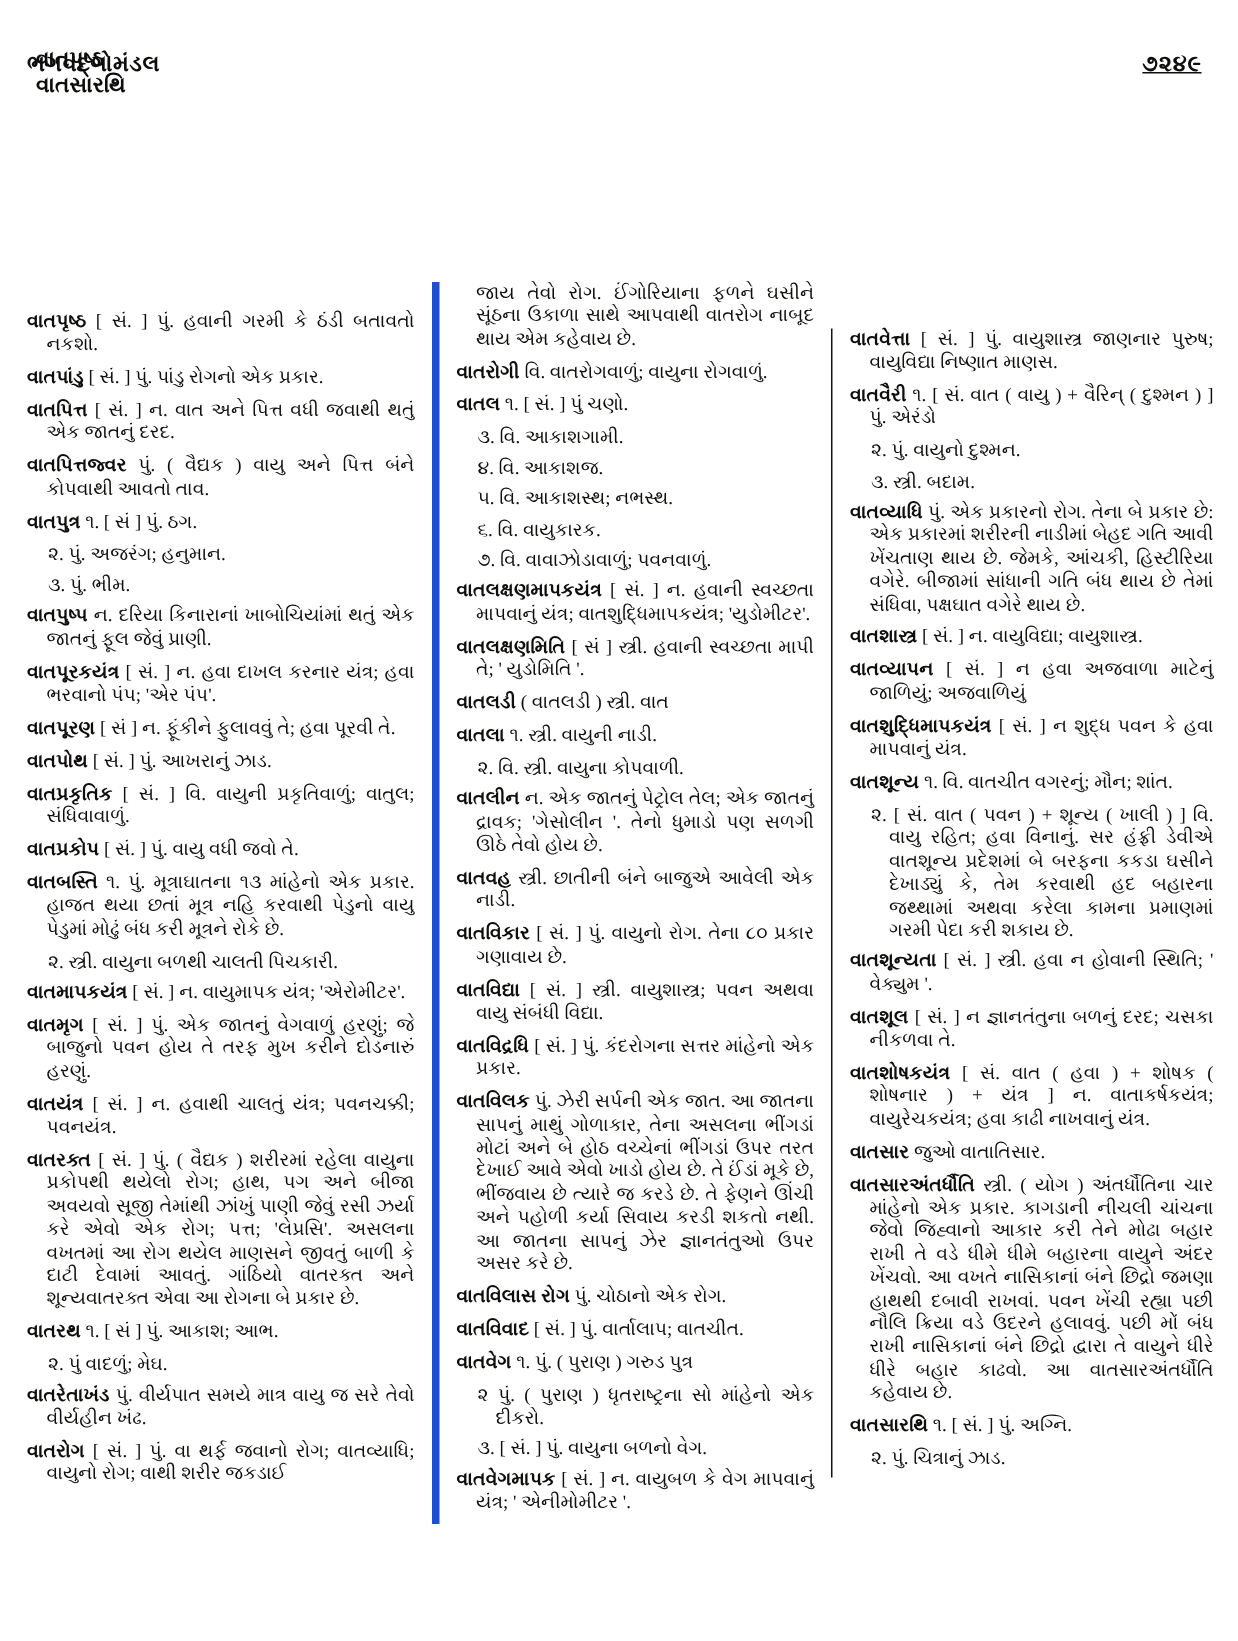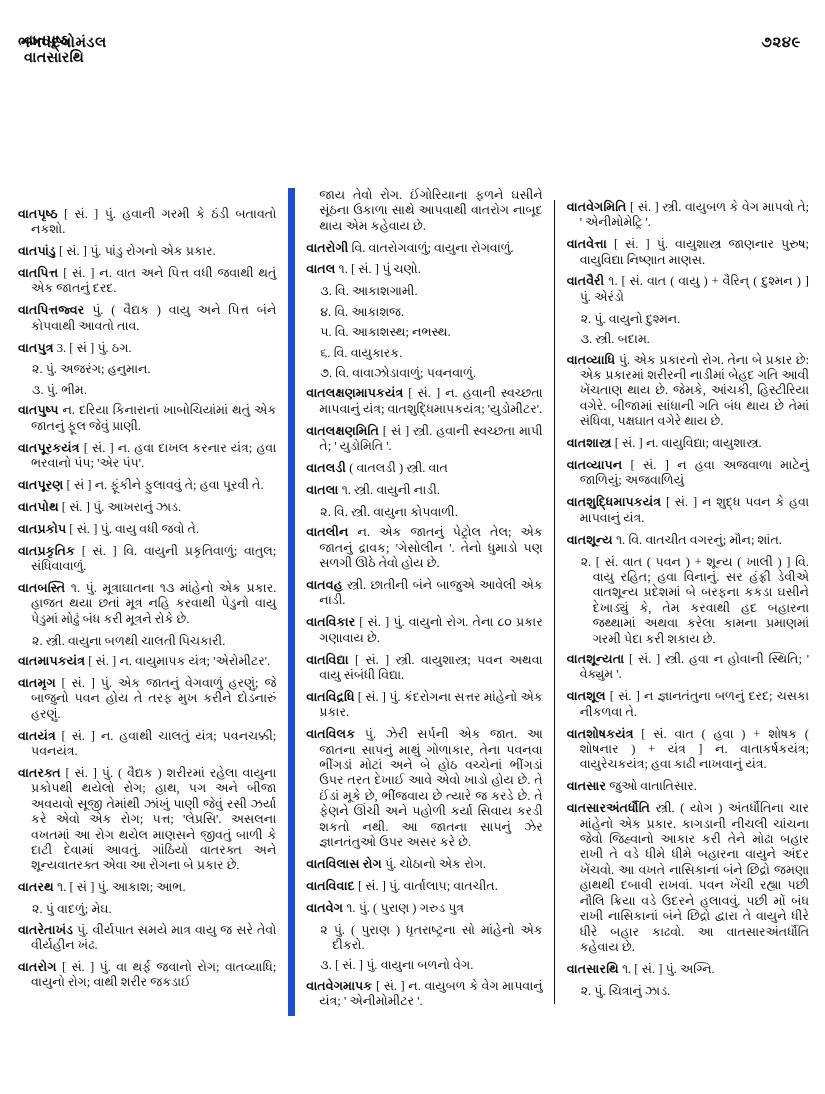--- a/index.html
+++ b/index.html
@@ -47,36 +47,37 @@
     font-size: 15px;
     letter-spacing: 0.4px;
   }
   .rh-right {
     position: absolute;
     right: 8px;
     top: 2px;
     font-weight: bold;
     font-size: 15px;
     letter-spacing: 0.5px;
+    text-decoration: underline;
   }
 
   
   .columns {
     display: flex;
     align-items: center;
     height: 1030px;
     margin-top: 11px;
   }
   .col {
     position: relative;
     box-sizing: border-box;
   }
   .col-1 { width: 271px; padding-right: 12px; }
   .col-2 { width: 266px; padding-left: 11px; padding-right: 11px;
-           border-left: 7px solid #1d4ed8; }
+           border-left: 5px solid #1d4ed8; }
   .col-3 { width: 256px; padding-left: 12px;
            border-left: 1px solid #111; }
 
   .entry {
     margin: 0 0 6.5px 0;
     font-size: 12.6px;
     line-height: 15.4px;
     text-align: justify;
     text-indent: 0;
     padding-left: 13px;
@@ -114,29 +115,29 @@
     <div class="rh-center">ભગવદ્ગોમંડલ</div>
     <div class="rh-right">૭૨૪૯</div>
   </div>
 
   <div class="columns">
     <div class="col col-1">
         <p class="entry"><span class="hw">વાતપૃષ્ઠ</span><span> [ સં. ]  પું.  હવાની  ગરમી  કે  ઠંડી બતાવતો નકશો.</span></p>
         <p class="entry"><span class="hw">વાતપાંડુ</span><span> [ સં. ]  પું. પાંડુ રોગનો એક પ્રકાર.</span></p>
         <p class="entry"><span class="hw">વાતપિત્ત</span><span> [ સં. ]  ન. વાત  અને  પિત્ત  વધી જવાથી થતું એક જાતનું દરદ.</span></p>
         <p class="entry"><span class="hw">વાતપિત્તજ્વર</span><span> પું.  ( વૈદ્યક )  વાયુ અને પિત્ત બંને કોપવાથી આવતો તાવ.</span></p>
-        <p class="entry"><span class="hw">વાતપુત્ર</span><span> 3. [ સં ] પું. ઠગ.</span></p>
+        <p class="entry"><span class="hw">વાતપુત્ર</span><span> ૧. [ સં ] પું. ઠગ.</span></p>
         <p class="sense">૨. પું. અજરંગ;  હનુમાન.</p>
         <p class="sense">૩. પું. ભીમ.</p>
         <p class="entry"><span class="hw">વાતપુષ્પ</span><span> ન. દરિયા કિનારાનાં  ખાબોચિયાંમાં થતું એક જાતનું ફૂલ જેવું પ્રાણી.</span></p>
         <p class="entry"><span class="hw">વાતપૂરકયંત્ર</span><span>  [ સં. ]   ન.  હવા  દાખલ કરનાર  યંત્ર; હવા ભરવાનો પંપ; 'એર પંપ'.</span></p>
         <p class="entry"><span class="hw">વાતપૂરણ</span><span> [ સં ] ન. ફૂંકીને ફુલાવવું તે; હવા પૂરવી તે.</span></p>
         <p class="entry"><span class="hw">વાતપોથ</span><span> [ સં. ] પું. આખરાનું ઝાડ.</span></p>
+        <p class="entry"><span class="hw">વાતપ્રકૃતિક</span><span> [ સં. ] વિ. વાયુની  પ્રકૃતિવાળું; વાતુલ; સંધિવાવાળું.</span></p>
         <p class="entry"><span class="hw">વાતપ્રકોપ</span><span> [ સં. ] પું. વાયુ વધી જવો તે.</span></p>
-        <p class="entry"><span class="hw">વાતપ્રકૃતિક</span><span> [ સં. ] વિ. વાયુની  પ્રકૃતિવાળું; વાતુલ; સંધિવાવાળું.</span></p>
         <p class="entry"><span class="hw">વાતબસ્તિ</span><span> ૧. પું. મૂત્રાઘાતના ૧૩ માંહેનો એક પ્રકાર. હાજત થયા છતાં મૂત્ર નહિ કરવાથી પેડુનો વાયુ પેડુમાં મોઢું બંધ કરી મૂત્રને રોકે છે.</span></p>
         <p class="sense">૨. સ્ત્રી. વાયુના બળથી ચાલતી પિચકારી.</p>
         <p class="entry"><span class="hw">વાતમાપકયંત્ર</span><span>  [ સં. ]  ન.  વાયુમાપક  યંત્ર; 'એરોમીટર'.</span></p>
         <p class="entry"><span class="hw">વાતમૃગ</span><span> [ સં. ] પું. એક જાતનું વેગવાળું હરણું; જે બાજુનો પવન  હોય તે તરફ  મુખ કરીને દોડનારું હરણું.</span></p>
         <p class="entry"><span class="hw">વાતયંત્ર</span><span> [ સં. ]  ન. હવાથી  ચાલતું  યંત્ર; પવનચક્કી; પવનયંત્ર.</span></p>
         <p class="entry"><span class="hw">વાતરક્ત</span><span> [ સં. ] પું. ( વૈદ્યક ) શરીરમાં રહેલા વાયુના પ્રકોપથી થયેલો રોગ; હાથ, પગ અને બીજા અવયવો સૂજી તેમાંથી ઝાંખું પાણી જેવું રસી ઝર્યા કરે એવો એક રોગ; પત્ત; 'લેપ્રસિ'. અસલના વખતમાં આ રોગ થયેલ માણસને જીવતું બાળી કે દાટી દેવામાં આવતું. ગાંઠિયો વાતરક્ત અને શૂન્યવાતરક્ત એવા આ રોગના બે પ્રકાર છે.</span></p>
         <p class="entry"><span class="hw">વાતરથ</span><span> ૧. [ સં ] પું. આકાશ; આભ.</span></p>
         <p class="sense">૨. પું વાદળું; મેઘ.</p>
         <p class="entry"><span class="hw">વાતરેતાખંડ</span><span> પું. વીર્યપાત સમયે માત્ર વાયુ જ સરે તેવો વીર્યહીન ખંઢ.</span></p>
         <p class="entry"><span class="hw">વાતરોગ</span><span>  [ સં. ] પું.  વા થર્ફ જવાનો રોગ; વાતવ્યાધિ; વાયુનો રોગ; વાથી  શરીર જકડાઈ</span></p>
@@ -153,30 +154,29 @@
         <p class="entry"><span class="hw">વાતલક્ષણમાપકયંત્ર</span><span> [ સં. ] ન. હવાની સ્વચ્છતા માપવાનું  યંત્ર; વાતશુદ્ધિમાપકયંત્ર; 'યુડોમીટર'.</span></p>
         <p class="entry"><span class="hw">વાતલક્ષણમિતિ</span><span> [ સં ] સ્ત્રી. હવાની સ્વચ્છતા માપી તે; ' યુડોમિતિ '.</span></p>
         <p class="entry"><span class="hw">વાતલડી</span><span> ( વાતલડી ) સ્ત્રી.  વાત</span></p>
         <p class="entry"><span class="hw">વાતલા</span><span> ૧. સ્ત્રી. વાયુની નાડી.</span></p>
         <p class="sense">૨. વિ. સ્ત્રી. વાયુના કોપવાળી.</p>
         <p class="entry"><span class="hw">વાતલીન</span><span> ન. એક  જાતનું  પેટ્રોલ  તેલ; એક જાતનું દ્રાવક; 'ગેસોલીન '. તેનો ધુમાડો પણ સળગી ઊઠે તેવો હોય  છે.</span></p>
         <p class="entry"><span class="hw">વાતવહ</span><span> સ્ત્રી. છાતીની  બંને  બાજુએ આવેલી એક નાડી.</span></p>
         <p class="entry"><span class="hw">વાતવિકાર</span><span> [ સં. ] પું. વાયુનો રોગ. તેના ૮૦ પ્રકાર ગણાવાય છે.</span></p>
         <p class="entry"><span class="hw">વાતવિદ્યા</span><span> [ સં. ]  સ્ત્રી.   વાયુશાસ્ત્ર;  પવન અથવા વાયુ સંબંધી વિદ્યા.</span></p>
         <p class="entry"><span class="hw">વાતવિદ્રધિ</span><span> [ સં. ] પું. કંદરોગના સત્તર માંહેનો એક પ્રકાર.</span></p>
-        <p class="entry"><span class="hw">વાતવિલક</span><span> પું. ઝેરી સર્પની એક જાત. આ જાતના સાપનું માથું ગોળાકાર, તેના પવનવા ભીંગડાં  મોટાં  અને  બે  હોઠ વચ્ચેનાં ભીંગડાં ઉપર તરત દેખાઈ આવે એવો ખાડો હોય છે. તે ઈંડાં મૂકે છે, ભીંજવાય છે  ત્યારે જ  કરડે છે. તે ફેણને ઊંચી અને પહોળી કર્યા સિવાય કરડી શકતો નથી. આ જાતના સાપનું ઝેર જ્ઞાનતંતુઓ ઉપર અસર કરે છે.</span></p>
+        <p class="entry"><span class="hw">વાતવિલક</span><span> પું. ઝેરી સર્પની એક જાત. આ જાતના સાપનું માથું ગોળાકાર, તેના અસલના ભીંગડાં  મોટાં  અને  બે  હોઠ વચ્ચેનાં ભીંગડાં ઉપર તરત દેખાઈ આવે એવો ખાડો હોય છે. તે ઈંડાં મૂકે છે, ભીંજવાય છે  ત્યારે જ  કરડે છે. તે ફેણને ઊંચી અને પહોળી કર્યા સિવાય કરડી શકતો નથી. આ જાતના સાપનું ઝેર જ્ઞાનતંતુઓ ઉપર અસર કરે છે.</span></p>
         <p class="entry"><span class="hw">વાતવિલાસ રોગ</span><span> પું. ચોઠાનો એક રોગ.</span></p>
         <p class="entry"><span class="hw">વાતવિવાદ</span><span> [ સં. ] પું. વાર્તાલાપ; વાતચીત.</span></p>
         <p class="entry"><span class="hw">વાતવેગ</span><span> ૧. પું. ( પુરાણ ) ગરુડ પુત્ર</span></p>
         <p class="sense">૨ પું. ( પુરાણ ) ધૃતરાષ્ટ્રના સો માંહેનો એક દીકરો.</p>
         <p class="sense">૩. [ સં. ] પું. વાયુના બળનો વેગ.</p>
         <p class="entry"><span class="hw">વાતવેગમાપક</span><span> [ સં. ]  ન. વાયુબળ કે વેગ માપવાનું યંત્ર; ' એનીમોમીટર '.</span></p>
       </div>
     <div class="col col-3">
-        <p class="entry"><span class="hw">વાતવેગમિતિ</span><span> [ સં. ] સ્ત્રી. વાયુબળ કે વેગ માપવો તે; ' એનીમોમેટ્રિ '.</span></p>
         <p class="entry"><span class="hw">વાતવેત્તા</span><span> [ સં. ]  પું.  વાયુશાસ્ત્ર  જાણનાર પુરુષ; વાયુવિદ્યા નિષ્ણાત માણસ.</span></p>
         <p class="entry"><span class="hw">વાતવૈરી</span><span> ૧.  [ સં. વાત ( વાયુ ) + વૈરિન્ ( દુશ્મન ) ] પું. એરંડો</span></p>
         <p class="sense">૨. પું. વાયુનો દુશ્મન.</p>
         <p class="sense">૩. સ્ત્રી. બદામ.</p>
         <p class="entry"><span class="hw">વાતવ્યાધિ</span><span> પું. એક પ્રકારનો રોગ. તેના બે પ્રકાર છે: એક પ્રકારમાં શરીરની નાડીમાં બેહદ ગતિ આવી ખેંચતાણ થાય છે. જેમકે, આંચકી, હિસ્ટીરિયા વગેરે. બીજામાં સાંધાની ગતિ બંધ થાય છે  તેમાં સંધિવા, પક્ષઘાત વગેરે થાય છે.</span></p>
         <p class="entry"><span class="hw">વાતશાસ્ત્ર</span><span> [ સં. ] ન. વાયુવિદ્યા; વાયુશાસ્ત્ર.</span></p>
         <p class="entry"><span class="hw">વાતવ્યાપન</span><span> [ સં. ] ન હવા અજવાળા માટેનું જાળિયું; અજવાળિયું</span></p>
         <p class="entry"><span class="hw">વાતશુદ્ધિમાપકયંત્ર</span><span> [ સં. ] ન શુદ્ધ પવન કે હવા માપવાનું યંત્ર.</span></p>
         <p class="entry"><span class="hw">વાતશૂન્ય</span><span> ૧. વિ. વાતચીત વગરનું; મૌન; શાંત.</span></p>
         <p class="sense">૨. [ સં. વાત ( પવન ) + શૂન્ય ( ખાલી ) ] વિ. વાયુ રહિત; હવા વિનાનું. સર હંફ્રી ડેવીએ વાતશૂન્ય પ્રદેશમાં બે બરફના કકડા ઘસીને દેખાડ્યું કે, તેમ કરવાથી હદ બહારના જથ્થામાં અથવા કરેલા કામના પ્રમાણમાં ગરમી પેદા કરી શકાય છે.</p>

